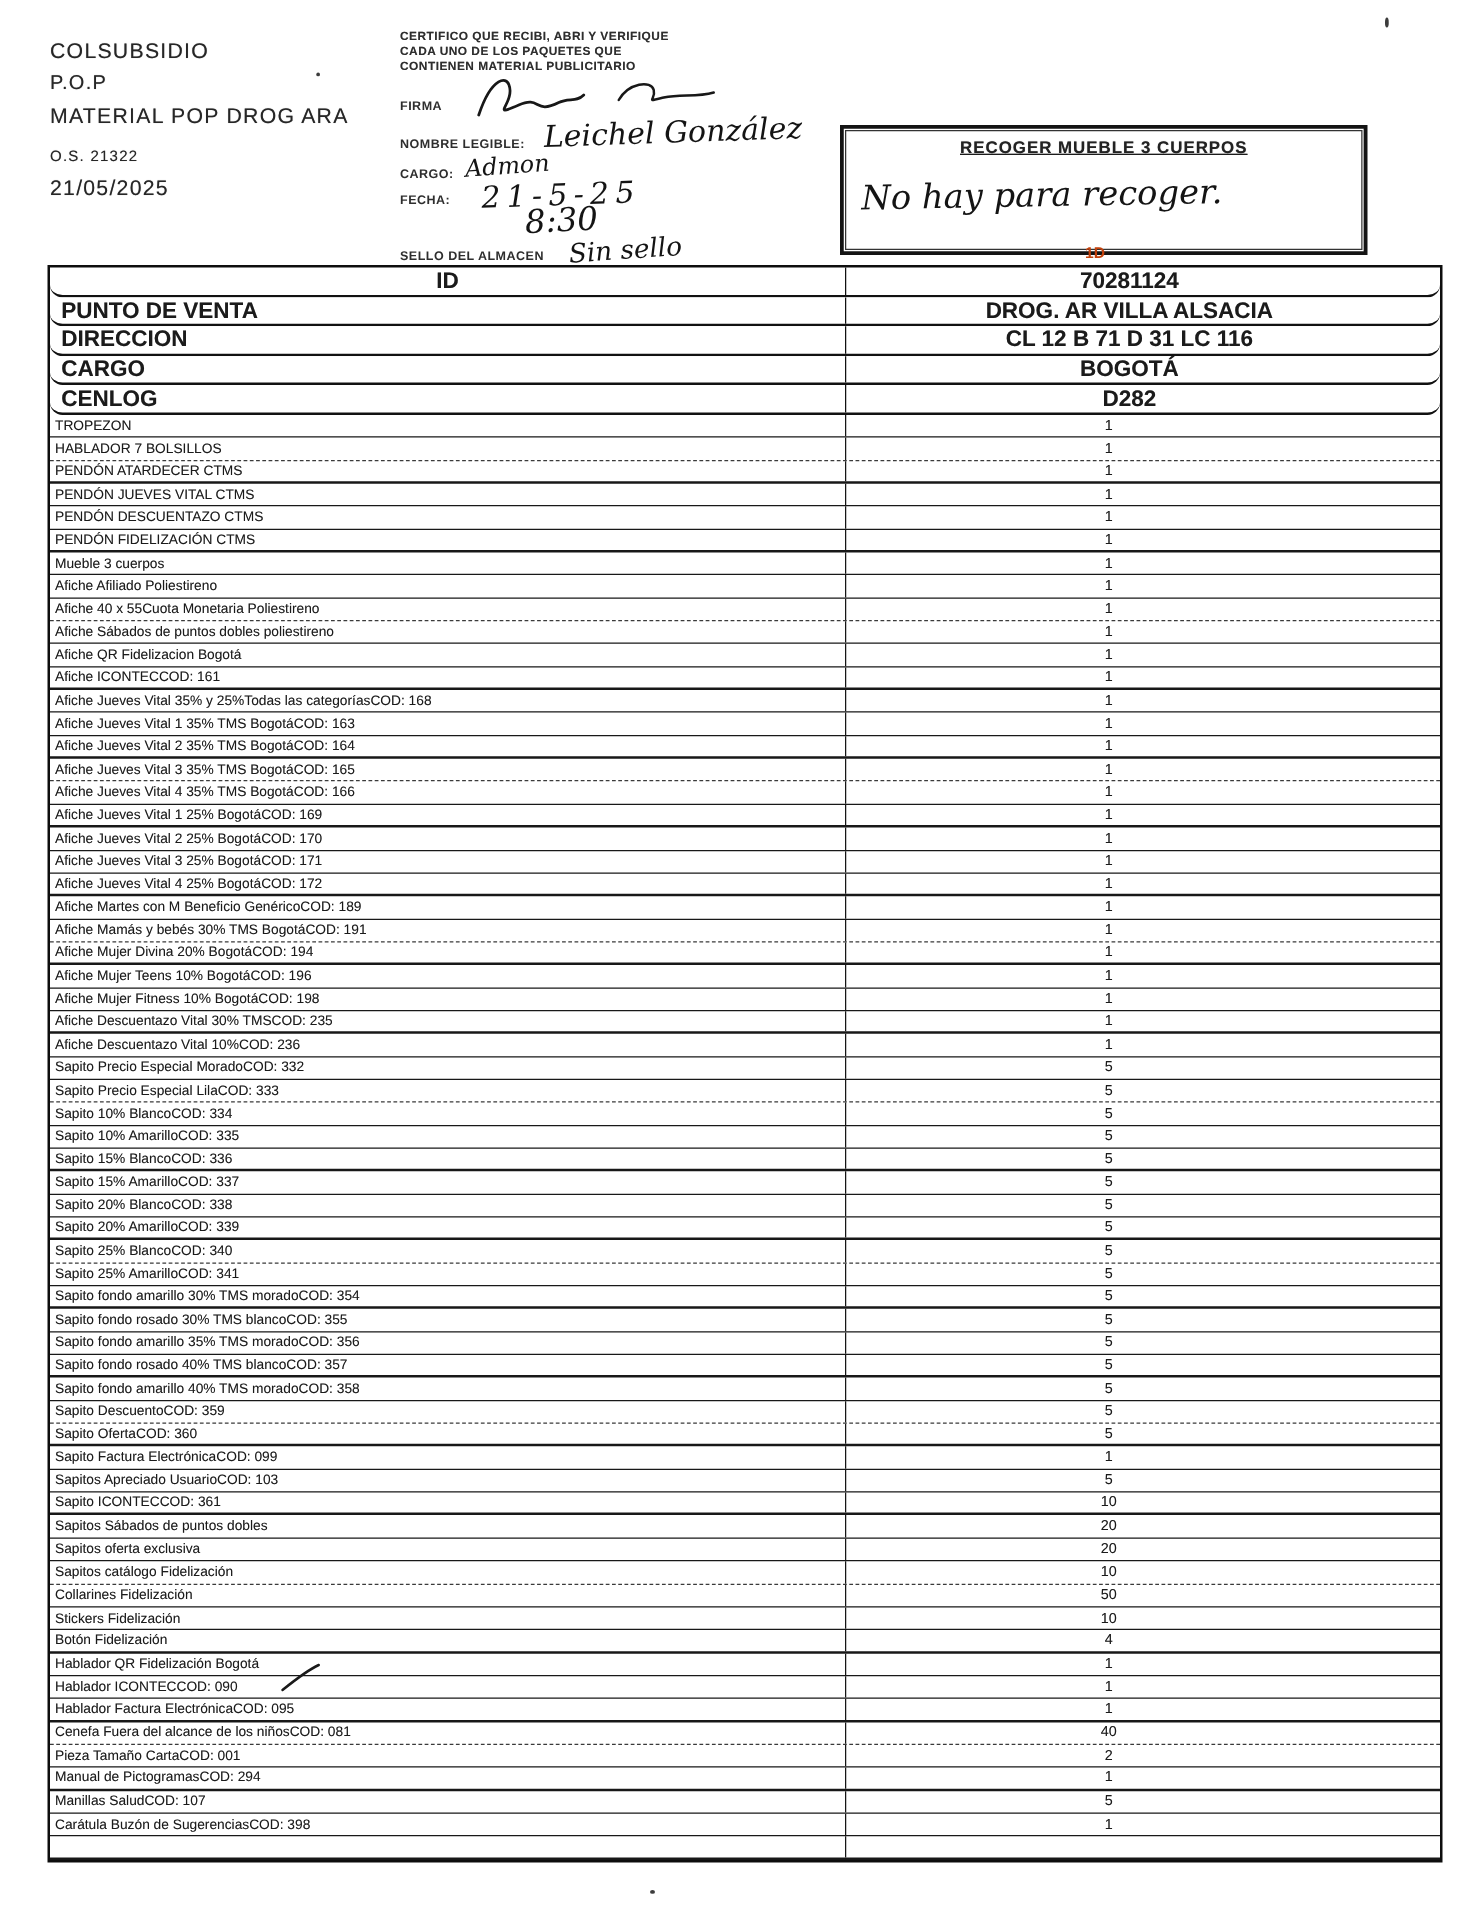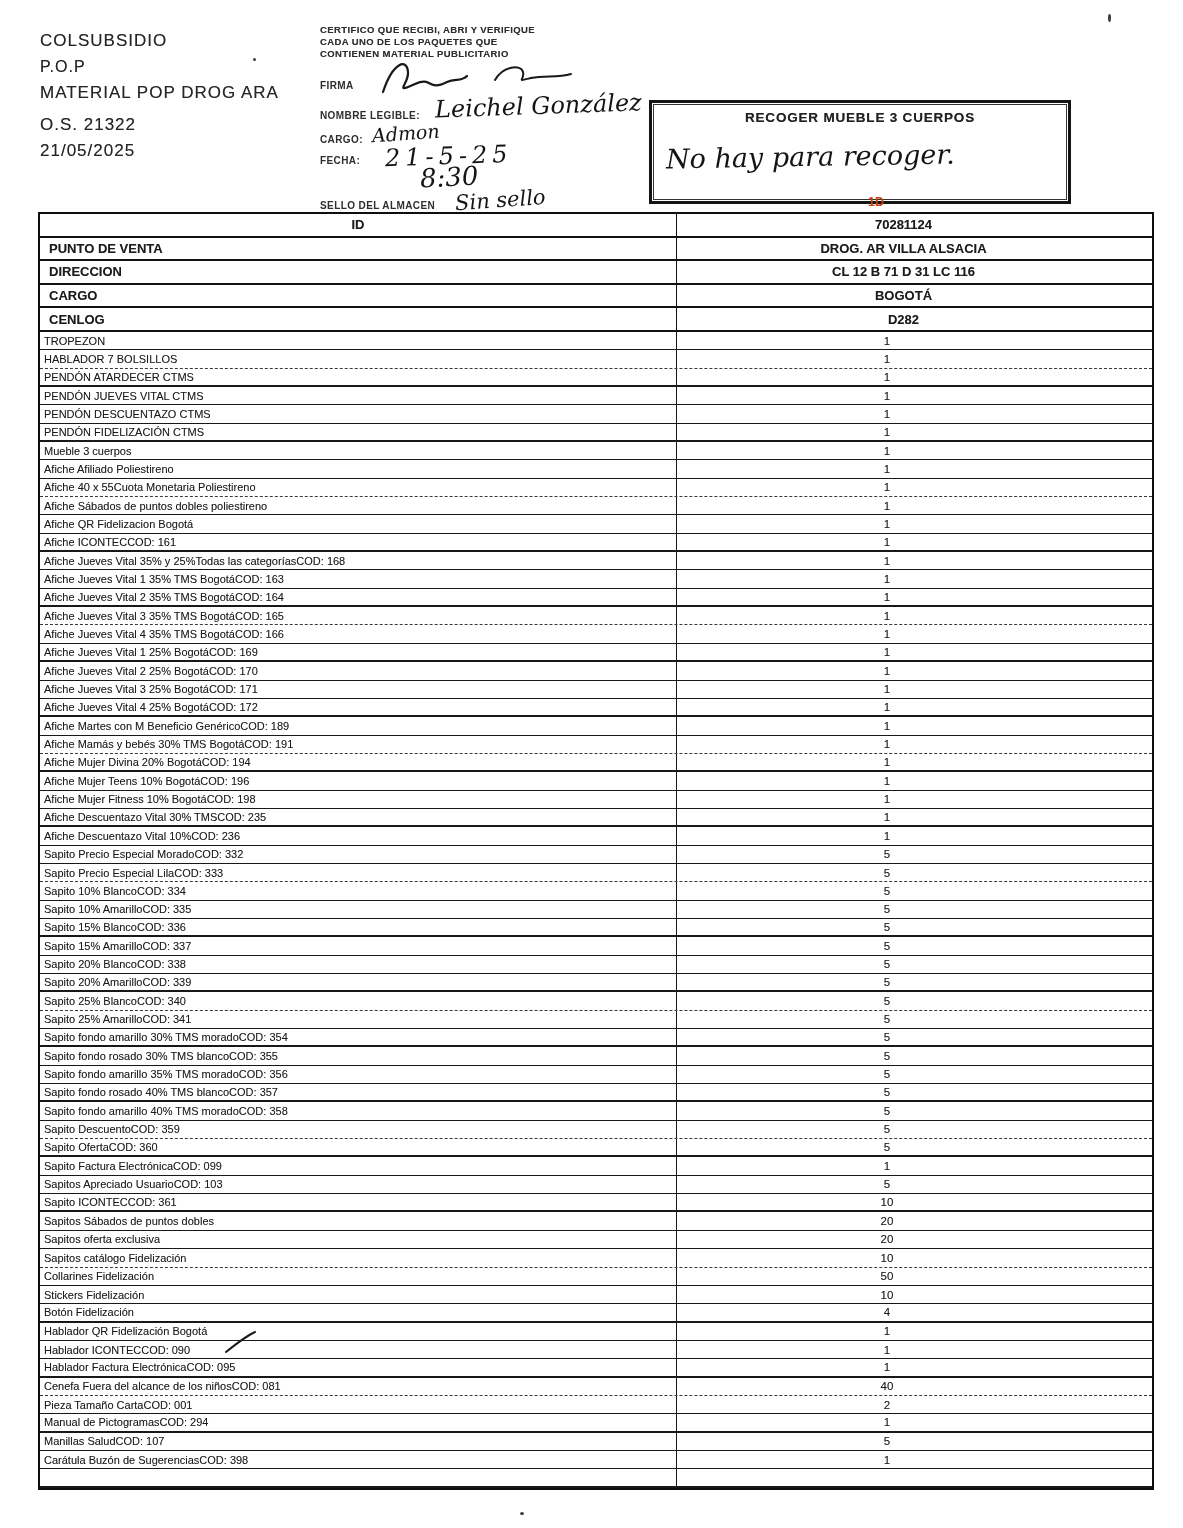--- a/index.html
+++ b/index.html
@@ -5,38 +5,38 @@
   html,body{margin:0;padding:0;}
   body{
     width:1183px;height:1528px;position:relative;background:#ffffff;
     font-family:"Liberation Sans",sans-serif;color:#1b1b1b;overflow:hidden;
   }
   .abs{position:absolute;}
   
   .letterhead{left:40px;top:28px;line-height:26px;letter-spacing:1px;
     font-weight:normal;color:#262626;font-size:17px;text-shadow:0 0 .6px rgba(0,0,0,.45);}
   .letterhead .l2{font-size:16px;}
-  .letterhead .os{margin-top:6px;font-size:17px;}
+  .letterhead .os{margin-top:6px;font-size:12px;}
   
   .cert{left:320px;top:24px;width:360px;font-size:9.5px;font-weight:bold;
     letter-spacing:.4px;color:#2e2e2e;line-height:12px;text-shadow:0 0 .5px rgba(0,0,0,.4);}
   .cert-field{position:absolute;font-size:10px;font-weight:bold;color:#2e2e2e;letter-spacing:.4px;}
   .hw{font-family:"DejaVu Serif",serif;font-style:italic;color:#141414;white-space:nowrap;}
   
-  .pickup{left:649px;top:100px;width:416px;height:98px;border:3px solid #141414;
-    box-shadow:inset 0 0 0 1px #fff, inset 0 0 0 2px #333;}
+  .pickup{left:672px;top:100px;width:416px;height:98px;border:3px solid #141414;
+    box-shadow:inset 0 0 0 1px #fff, inset 0 0 0 2px #333;text-decoration:underline;}
   .pickup-title{text-align:center;font-weight:bold;font-size:13.5px;letter-spacing:.8px;
     margin-top:7px;color:#222;text-shadow:0 0 .6px rgba(0,0,0,.5);}
   .pickup-note{position:absolute;left:14px;top:38px;font-size:27px;transform:rotate(-1deg);}
   .stray-id{left:868px;top:195px;font-size:12.5px;font-weight:bold;color:#c2410c;}
   
   .doc-table{left:38px;top:212px;width:1112px;border:2.5px solid #0e0e0e;background:#fff;}
   .row{display:flex;align-items:center;box-sizing:border-box;}
-  .info-row{height:23.6px;border-bottom:2px solid #111;font-weight:bold;font-size:13px;
-    text-shadow:0 0 .5px rgba(0,0,0,.35);}
+  .info-row{height:23.6px;border-bottom:2px solid #111;font-weight:bold;font-size:18px;
+    text-shadow:0 0 .5px rgba(0,0,0,.35);border-radius:10px;}
   .info-row .label{width:637px;align-self:stretch;display:flex;align-items:center;
     border-right:1.8px solid #111;padding-left:9px;box-sizing:border-box;}
   .info-row .label.center{justify-content:center;padding-left:0;}
   .info-row .value{flex:1;text-align:center;padding-right:22px;}
   .item-row{height:18.35px;border-bottom:1.4px solid #181818;font-size:11px;
     text-shadow:0 0 .4px rgba(0,0,0,.3);}
   .item-row:nth-child(3n){border-bottom-width:2.1px;}
   .item-row:nth-child(7n+2){border-bottom:1px dashed #3a3a3a;}
   .item-row .name{width:637px;align-self:stretch;display:flex;align-items:center;
     border-right:1.5px solid #161616;padding-left:4px;box-sizing:border-box;

